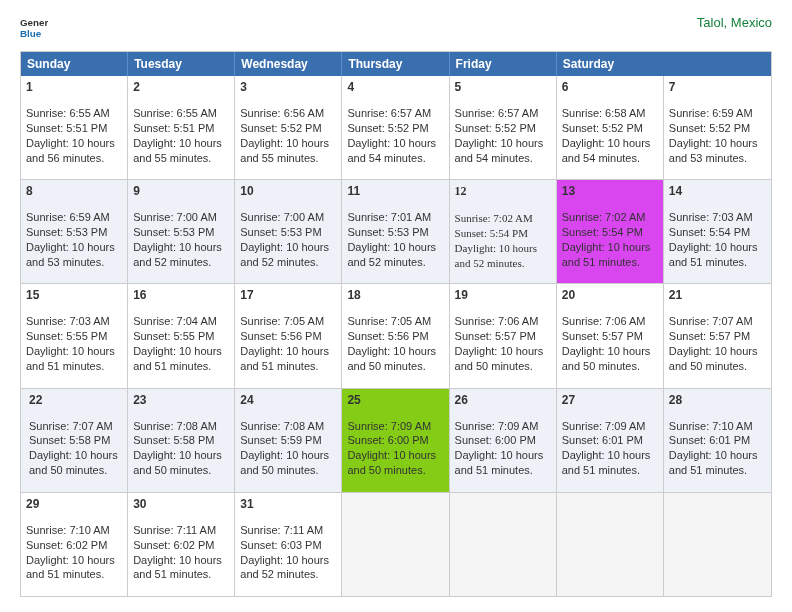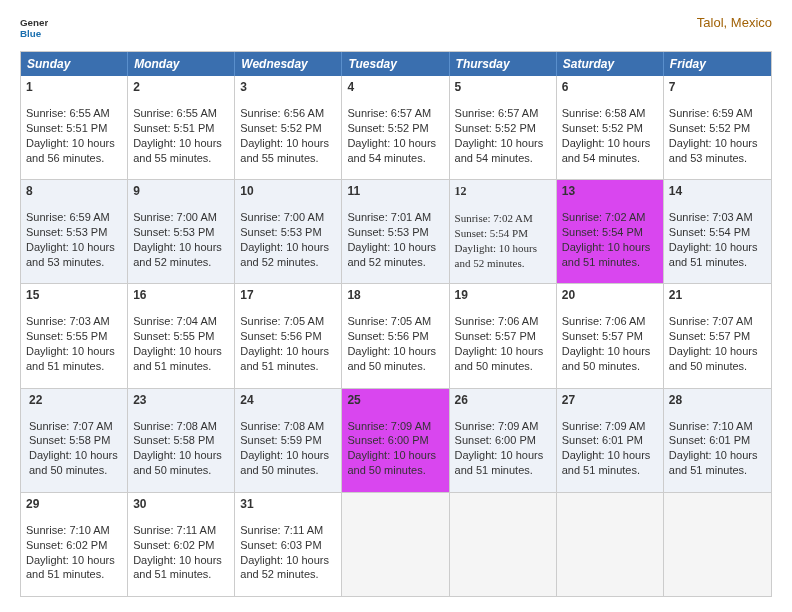--- a/index.html
+++ b/index.html
@@ -35,40 +35,39 @@
     .title-area {
       text-align: right;
     }
     .month-title {
       font-size: 32px;
       font-weight: bold;
       color: #333;
     }
     .location {
       font-size: 13px;
-      color: #a16207;
+      color: #15803d;
     }
     .calendar {
       flex: 1;
       display: flex;
       flex-direction: column;
       border: 1px solid #ccc;
     }
     .cal-header {
       display: grid;
       grid-template-columns: repeat(7, 1fr);
       background: #3a6faf;
     }
     .cal-header-cell {
       color: #fff;
       font-size: 12px;
       font-weight: bold;
       padding: 5px 6px;
       border-right: 1px solid #5a8fcc;
-      font-style: italic;
     }
     .cal-header-cell:last-child { border-right: none; }
     .cal-body {
       flex: 1;
       display: flex;
       flex-direction: column;
     }
     .cal-row {
       flex: 1;
       display: grid;
@@ -115,26 +114,25 @@
   </svg>
     </div>
     <div class="title-area">
       <div class="location">Talol, Mexico</div>
     </div>
   </div>
 
   <div class="calendar">
     <div class="cal-header">
       <div class="cal-header-cell">Sunday</div>
-      <div class="cal-header-cell">Monday</div>
+      <div class="cal-header-cell">Tuesday</div>
       <div class="cal-header-cell">Wednesday</div>
-      <div class="cal-header-cell">Tuesday</div>
       <div class="cal-header-cell">Thursday</div>
+      <div class="cal-header-cell">Friday</div>
       <div class="cal-header-cell">Saturday</div>
-      <div class="cal-header-cell">Friday</div>
     </div>
     <div class="cal-body">
 
       <div class="cal-row">
         <div class="cal-cell">
           <span class="day-num">1</span>
           <div class="cell-text">Sunrise: 6:55 AM<br>Sunset: 5:51 PM<br>Daylight: 10 hours<br>and 56 minutes.</div>
         </div>
         <div class="cal-cell">
           <span class="day-num">2</span>
@@ -230,21 +228,21 @@
           <div class="cell-text">Sunrise: 7:07 AM<br>Sunset: 5:58 PM<br>Daylight: 10 hours<br>and 50 minutes.</div>
         </div>
         <div class="cal-cell" style="background:#eef2f8;">
           <span class="day-num">23</span>
           <div class="cell-text">Sunrise: 7:08 AM<br>Sunset: 5:58 PM<br>Daylight: 10 hours<br>and 50 minutes.</div>
         </div>
         <div class="cal-cell" style="background:#eef2f8;">
           <span class="day-num">24</span>
           <div class="cell-text">Sunrise: 7:08 AM<br>Sunset: 5:59 PM<br>Daylight: 10 hours<br>and 50 minutes.</div>
         </div>
-        <div class="cal-cell" style="background:#d946ef;">
+        <div class="cal-cell" style="background:#84cc16;">
           <span class="day-num">25</span>
           <div class="cell-text">Sunrise: 7:09 AM<br>Sunset: 6:00 PM<br>Daylight: 10 hours<br>and 50 minutes.</div>
         </div>
         <div class="cal-cell" style="background:#eef2f8;">
           <span class="day-num">26</span>
           <div class="cell-text">Sunrise: 7:09 AM<br>Sunset: 6:00 PM<br>Daylight: 10 hours<br>and 51 minutes.</div>
         </div>
         <div class="cal-cell" style="background:#eef2f8;">
           <span class="day-num">27</span>
           <div class="cell-text">Sunrise: 7:09 AM<br>Sunset: 6:01 PM<br>Daylight: 10 hours<br>and 51 minutes.</div>

